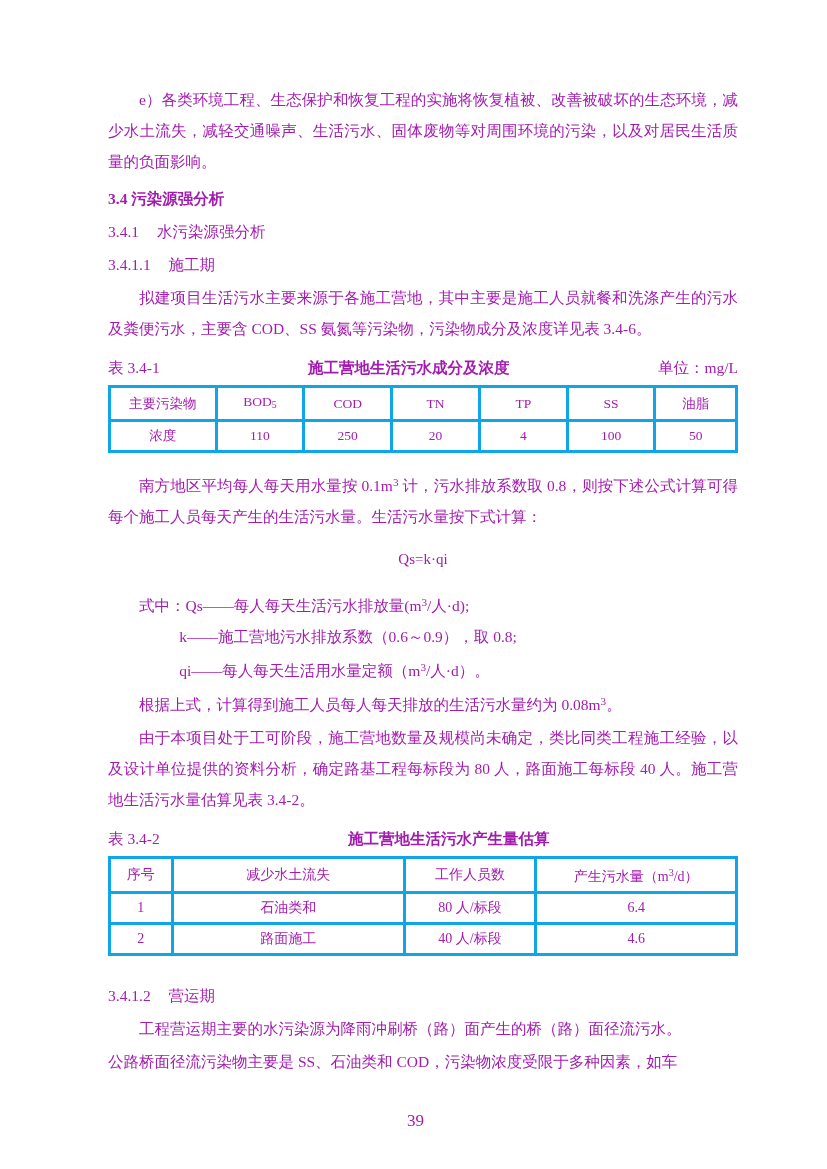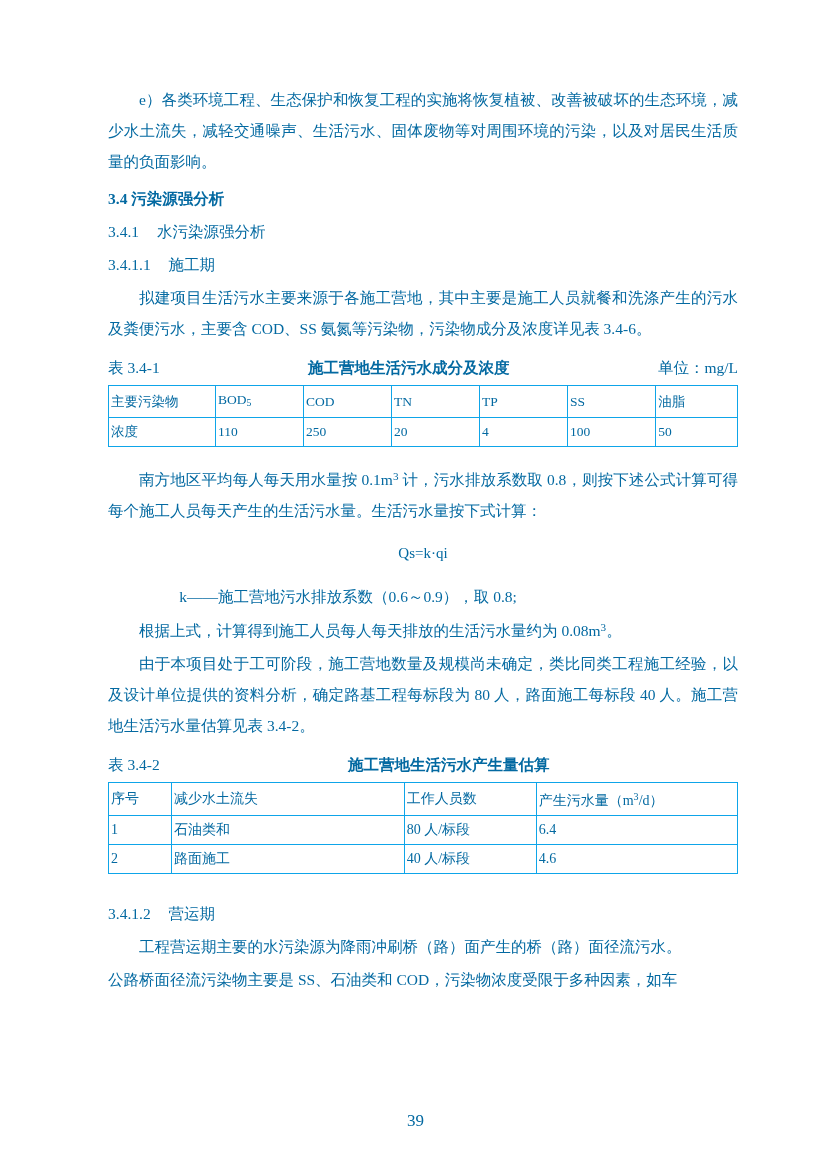--- a/index.html
+++ b/index.html
@@ -8,21 +8,21 @@
     background: #9a9a9a;
   }
   .page {
     width: 827px;
     height: 1169px;
     background: #ffffff;
     margin: 0 auto;
     position: relative;
     box-sizing: border-box;
     font-family: "Liberation Serif", "DejaVu Serif", serif;
-    color: #0369a1;
+    color: #a21caf;
     overflow: hidden;
   }
   .content {
     position: absolute;
     left: 108px;
     top: 84px;
     width: 630px;
   }
   p {
     margin: 0 0 2px 0;
@@ -72,22 +72,22 @@
     font-weight: bold;
   }
   .tc-right { white-space: nowrap; }
   table {
     border-collapse: collapse;
     width: 100%;
     font-size: 14px;
     margin-bottom: 4px;
   }
   table td, table th {
-    border: 1px solid #0ea5e9;
-    text-align: left;
+    border: 3px solid #0ea5e9;
+    text-align: center;
     padding: 4px 2px;
     font-weight: normal;
     line-height: 20px;
     height: 20px;
   }
   .t1 td, .t1 th { font-size: 13.5px; }
   .t2 td, .t2 th { font-size: 14px; }
   .spacer-sm { height: 10px; }
   .spacer-md { height: 18px; }
   sub { font-size: 0.72em; vertical-align: -0.25em; }
@@ -152,21 +152,23 @@
       </tr>
     </tbody>
       </table>
 
     <div class="spacer-sm"></div>
 
     <p class="indent2">南方地区平均每人每天用水量按 0.1m<sup>3</sup> 计，污水排放系数取 0.8，则按下述公式计算可得每个施工人员每天产生的生活污水量。生活污水量按下式计算：</p>
 
     <p class="formula-center">Qs=k·qi</p>
 
+    <p class="where-line">式中：Qs——每人每天生活污水排放量(m<sup>3</sup>/人·d);</p>
     <p class="where-line cont">k——施工营地污水排放系数（0.6～0.9），取 0.8;</p>
+    <p class="where-line cont">qi——每人每天生活用水量定额（m<sup>3</sup>/人·d）。</p>
 
     <p class="indent2">根据上式，计算得到施工人员每人每天排放的生活污水量约为 0.08m<sup>3</sup>。</p>
 
     <p class="indent2">由于本项目处于工可阶段，施工营地数量及规模尚未确定，类比同类工程施工经验，以及设计单位提供的资料分析，确定路基工程每标段为 80 人，路面施工每标段 40 人。施工营地生活污水量估算见表 3.4-2。</p>
 
     <div class="table-caption">
       <span class="tc-left">表 3.4-2</span>
       <span class="tc-mid">施工营地生活污水产生量估算</span>
       <span class="tc-right"></span>
     </div>

